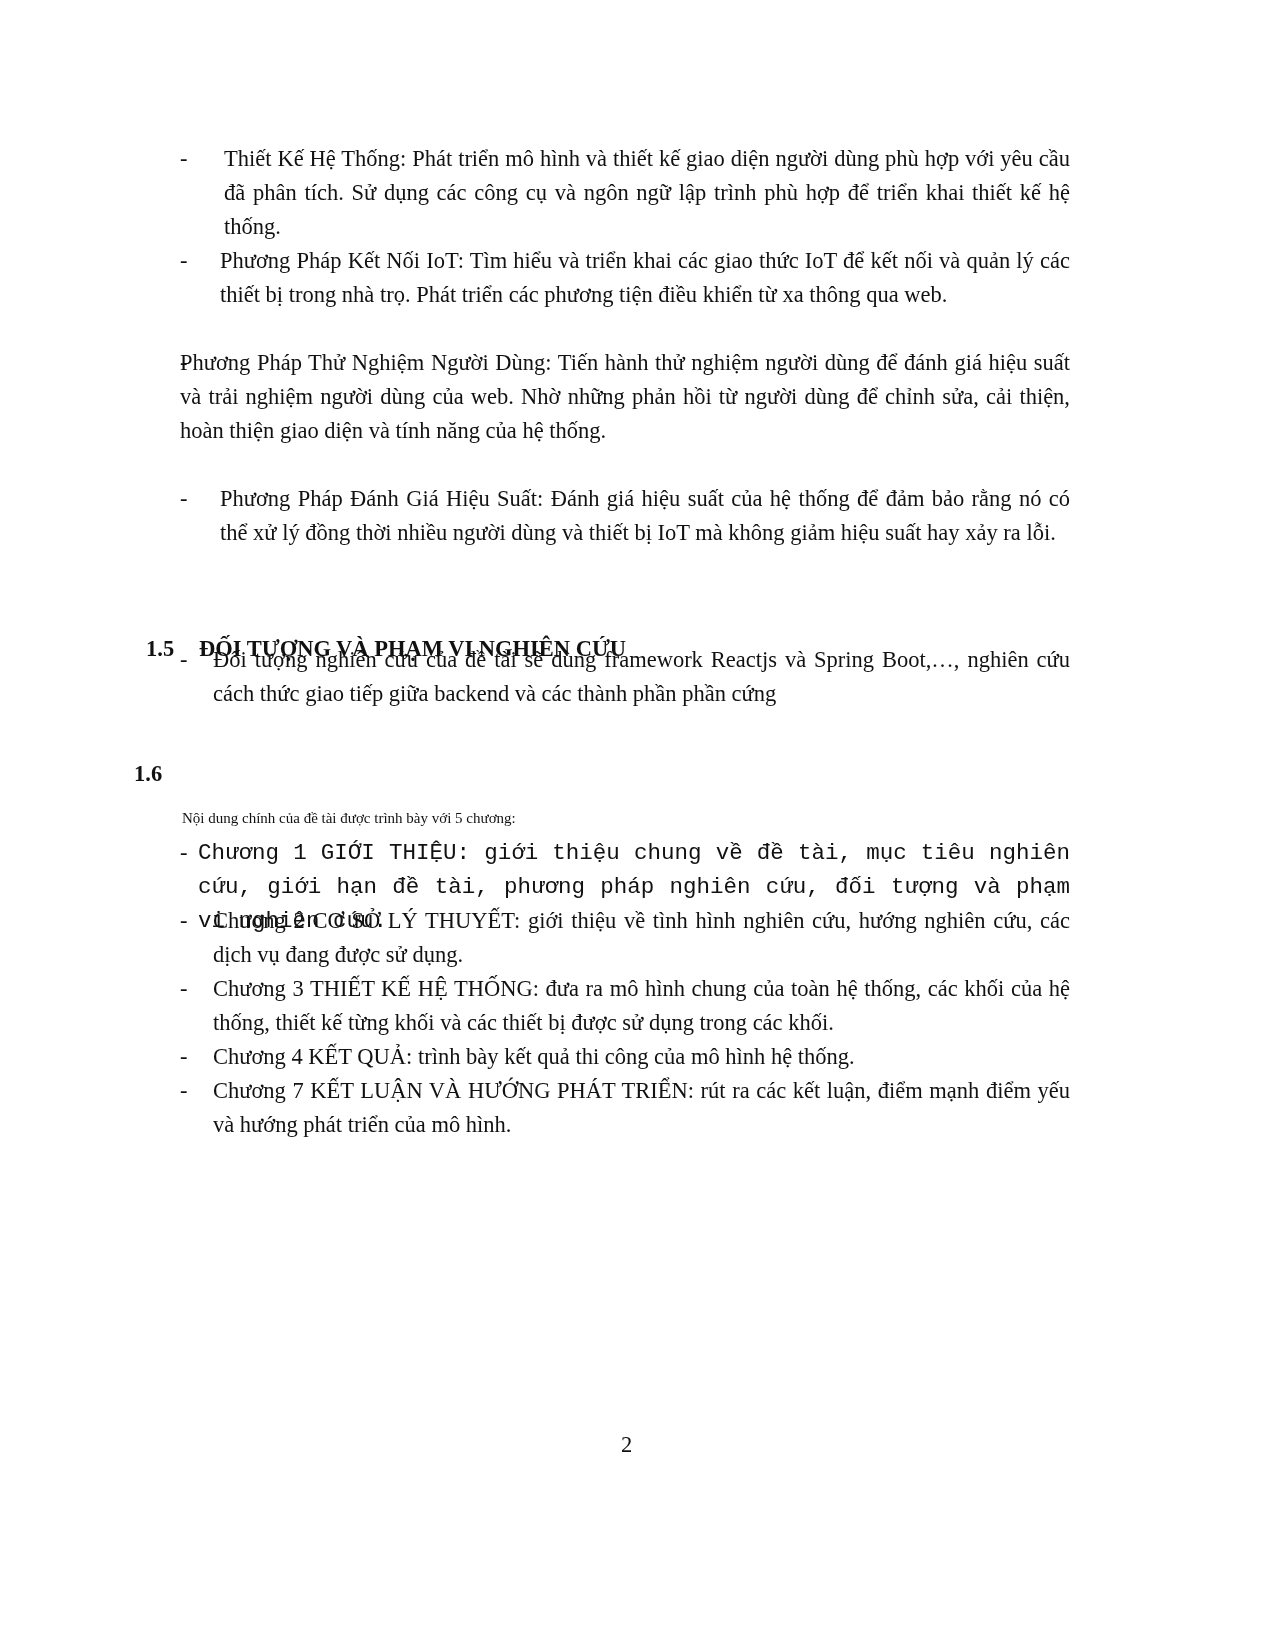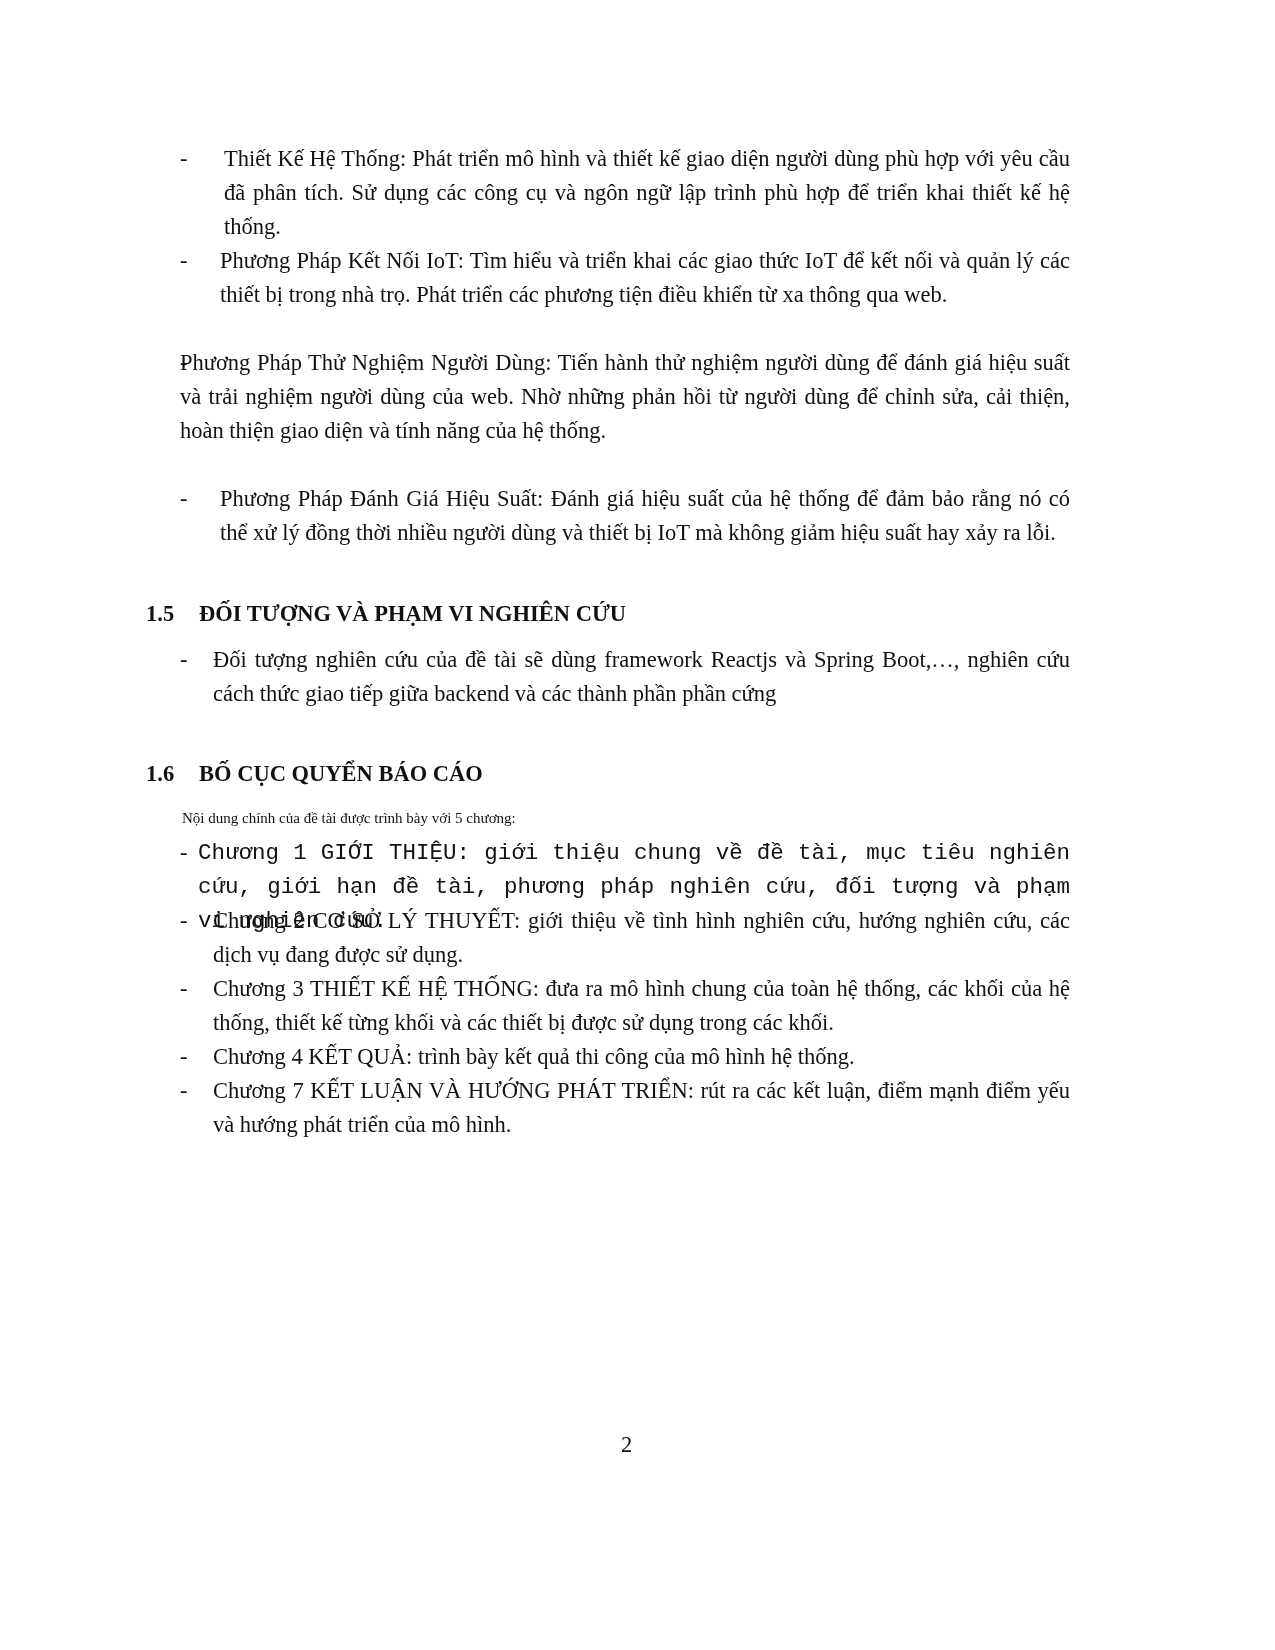--- a/index.html
+++ b/index.html
@@ -33,33 +33,32 @@
   <div class="item" style="left:180px; top:346px; width:890px;">
     <span class="dash" style="left:0;">-</span>
     <span class="txt" style="">Phương Pháp Thử Nghiệm Người Dùng: Tiến hành thử nghiệm người dùng để đánh giá hiệu suất và trải nghiệm người dùng của web. Nhờ những phản hồi từ người dùng để chỉnh sửa, cải thiện, hoàn thiện giao diện và tính năng của hệ thống.</span>
   </div>
 
   <div class="item" style="left:180px; top:482px; width:890px;">
     <span class="dash" style="left:0;">-</span>
     <span class="txt" style="margin-left:40px;">Phương Pháp Đánh Giá Hiệu Suất: Đánh giá hiệu suất của hệ thống để đảm bảo rằng nó có thể xử lý đồng thời nhiều người dùng và thiết bị IoT mà không giảm hiệu suất hay xảy ra lỗi.</span>
   </div>
 
-  <div class="heading" style="left:146px; top:597px; width:900px; height:34px;">
+  <div class="heading" style="left:146px; top:632px; width:900px; height:34px;">
     <span class="num">1.5</span>
     <span class="title">ĐỐI TƯỢNG VÀ PHẠM VI NGHIÊN CỨU</span>
   </div>
 
   <div class="item" style="left:180px; top:643px; width:890px;">
     <span class="dash" style="left:0;">-</span>
     <span class="txt" style="margin-left:33px;">Đối tượng nghiên cứu của đề tài sẽ dùng framework Reactjs và Spring Boot,…, nghiên cứu cách thức giao tiếp giữa backend và các thành phần phần cứng</span>
   </div>
 
-  <div class="heading" style="left:146px; top:757px; width:900px; height:34px;">
+  <div class="heading" style="left:134px; top:757px; width:900px; height:34px;">
     <span class="num">1.6</span>
-    <span class="title">BỐ CỤC QUYỂN BÁO CÁO</span>
   </div>
 
   <div class="para" style="left:182px; top:801px;">Nội dung chính của đề tài được trình bày với 5 chương:</div>
 
   <div class="item" style="left:180px; top:836px; width:890px;">
     <span class="dash" style="left:0;">-</span>
     <span class="txt" style="margin-left:18px;font-family:Liberation Mono, monospace;">Chương 1 GIỚI THIỆU: giới thiệu chung về đề tài, mục tiêu nghiên cứu, giới hạn đề tài, phương pháp nghiên cứu, đối tượng và phạm vi nghiên cứu.</span>
   </div>
 
   <div class="item" style="left:180px; top:904px; width:890px;">

